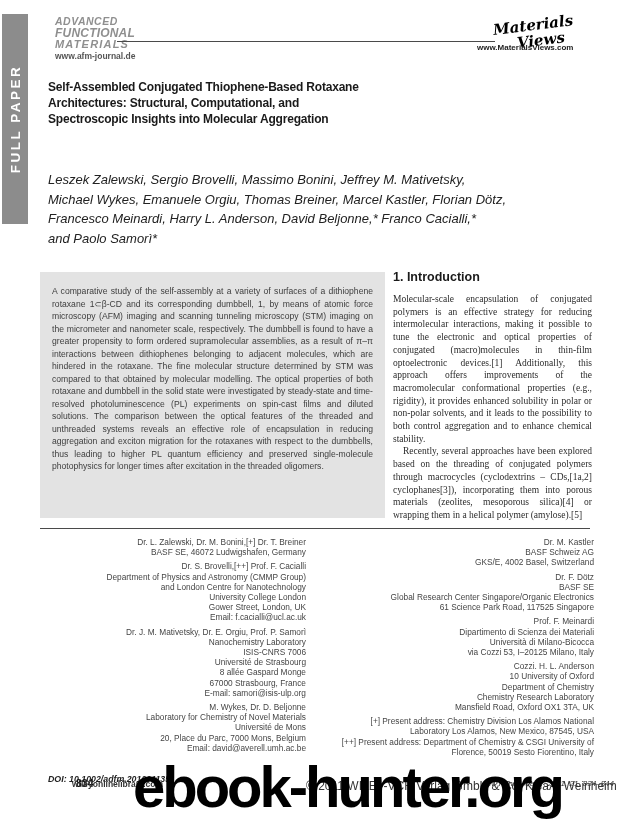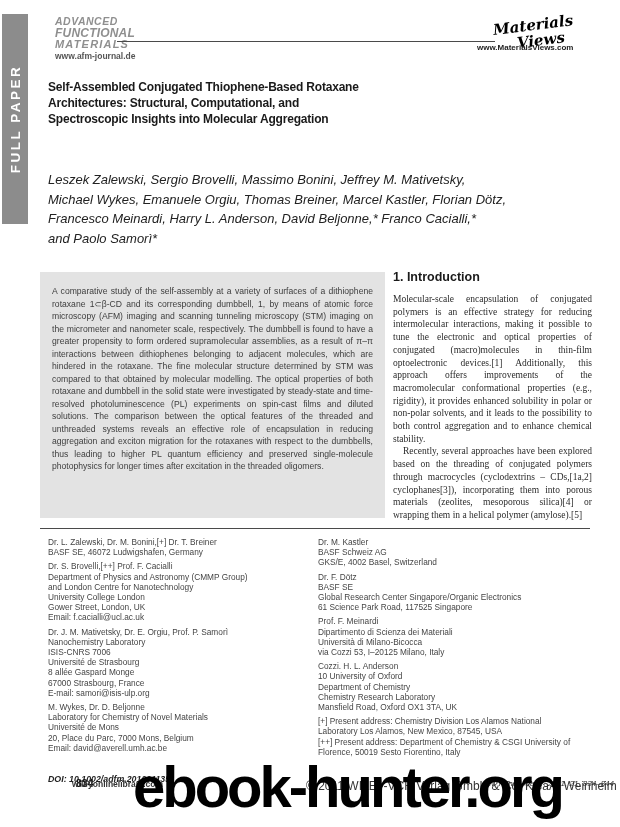--- a/index.html
+++ b/index.html
@@ -41,21 +41,21 @@
   .intro h2{margin:0 0 9px 0;font-size:12.5px;font-weight:bold;color:#1a1a1a;}
   .intro p{margin:0;font-family:"Liberation Serif",serif;font-size:9.5px;line-height:12.7px;
            color:#2b2b2b;text-align:justify;}
   .intro p.p2{text-indent:10px;}
 
   
   .aff-rule{position:absolute;left:40px;top:528px;width:550px;height:1px;background:#4a4a4a;}
   .aff{position:absolute;top:537px;font-size:8.3px;line-height:10.2px;color:#454545;}
   .aff-left{left:48px;width:258px;}
   .aff-right{left:318px;width:276px;}
-  .aff-group{margin-bottom:4px;}
+  .aff-group{margin-bottom:4px;text-align:right;}
   .doi{margin-top:21px;font-size:8.8px;font-weight:bold;color:#222;font-style:italic;}
 
   
   .footer{position:absolute;left:0;top:777px;width:620px;height:20px;font-size:8.5px;z-index:1;}
   .pagenum{position:absolute;left:40px;top:0;font-weight:bold;font-size:10.5px;color:#111;padding-left:36px;}
   .site{position:absolute;left:72px;top:2px;font-weight:bold;font-size:8.5px;color:#333;}
   .copyright{position:absolute;left:258px;top:2px;font-size:12px;color:#333;white-space:nowrap;margin-left:48px;}
   .citation{position:absolute;right:6px;top:2px;font-size:8px;font-style:italic;color:#333;white-space:nowrap;}
 
   

